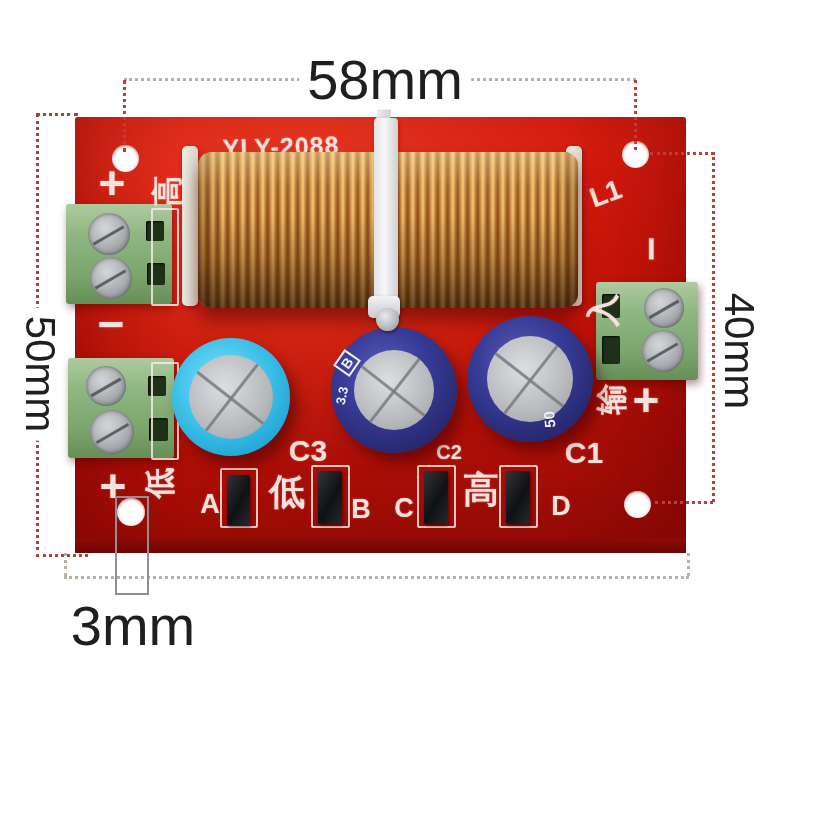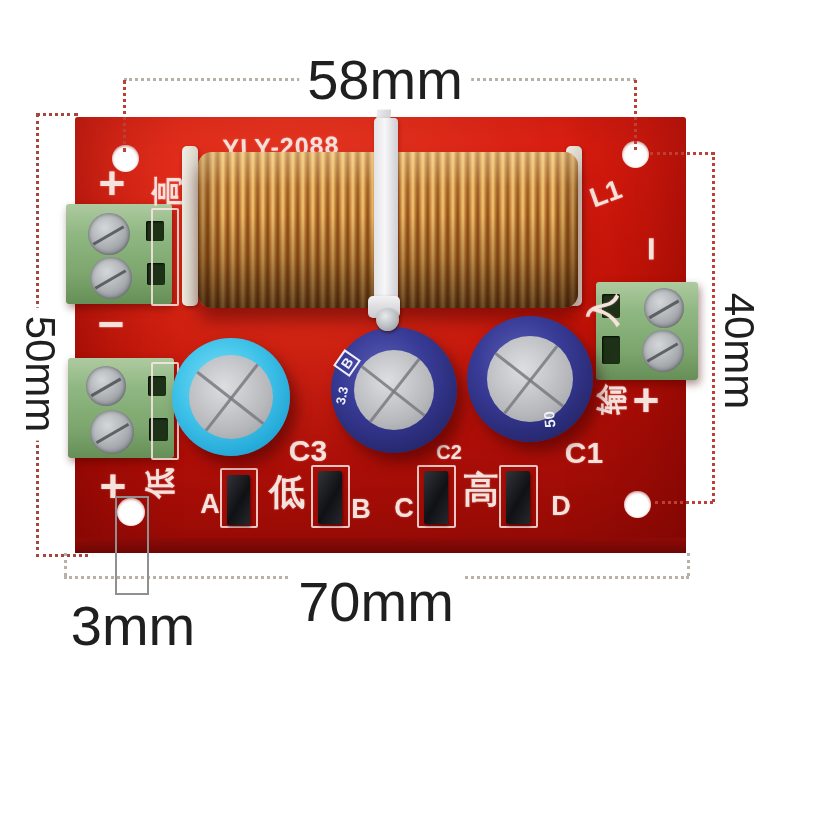--- a/index.html
+++ b/index.html
@@ -195,18 +195,17 @@
   <span class="abs dim-text r90 z50" style="left:40px;top:374px;font-size:42px;">50mm</span>
 
   <div class="abs dim-dot-h red z50" style="left:650px;top:152px;width:64px;height:0;"></div>
   <div class="abs dim-dot-v red z50" style="left:712px;top:152px;width:0;height:350px;"></div>
   <div class="abs dim-dot-h red z50" style="left:655px;top:501px;width:58px;height:0;"></div>
   <span class="abs dim-text r90 z50" style="left:739px;top:351px;font-size:42px;">40mm</span>
 
   <div class="abs dim-dot-h gray z50" style="left:64px;top:576px;width:625px;height:0;"></div>
   <div class="abs dim-dot-v gray z50" style="left:64px;top:553px;width:0;height:23px;"></div>
   <div class="abs dim-dot-v gray z50" style="left:687px;top:553px;width:0;height:23px;"></div>
-  <span class="abs dim-text z50" style="left:376px;top:602px;">70mm</span>
 
   <div id="hole-rect" class="abs z50" style="left:115px;top:496px;width:30px;height:95px;"></div>
   <span class="abs dim-text z50" style="left:133px;top:626px;background:transparent;">3mm</span>
 
 </div>
 
 </body></html>

